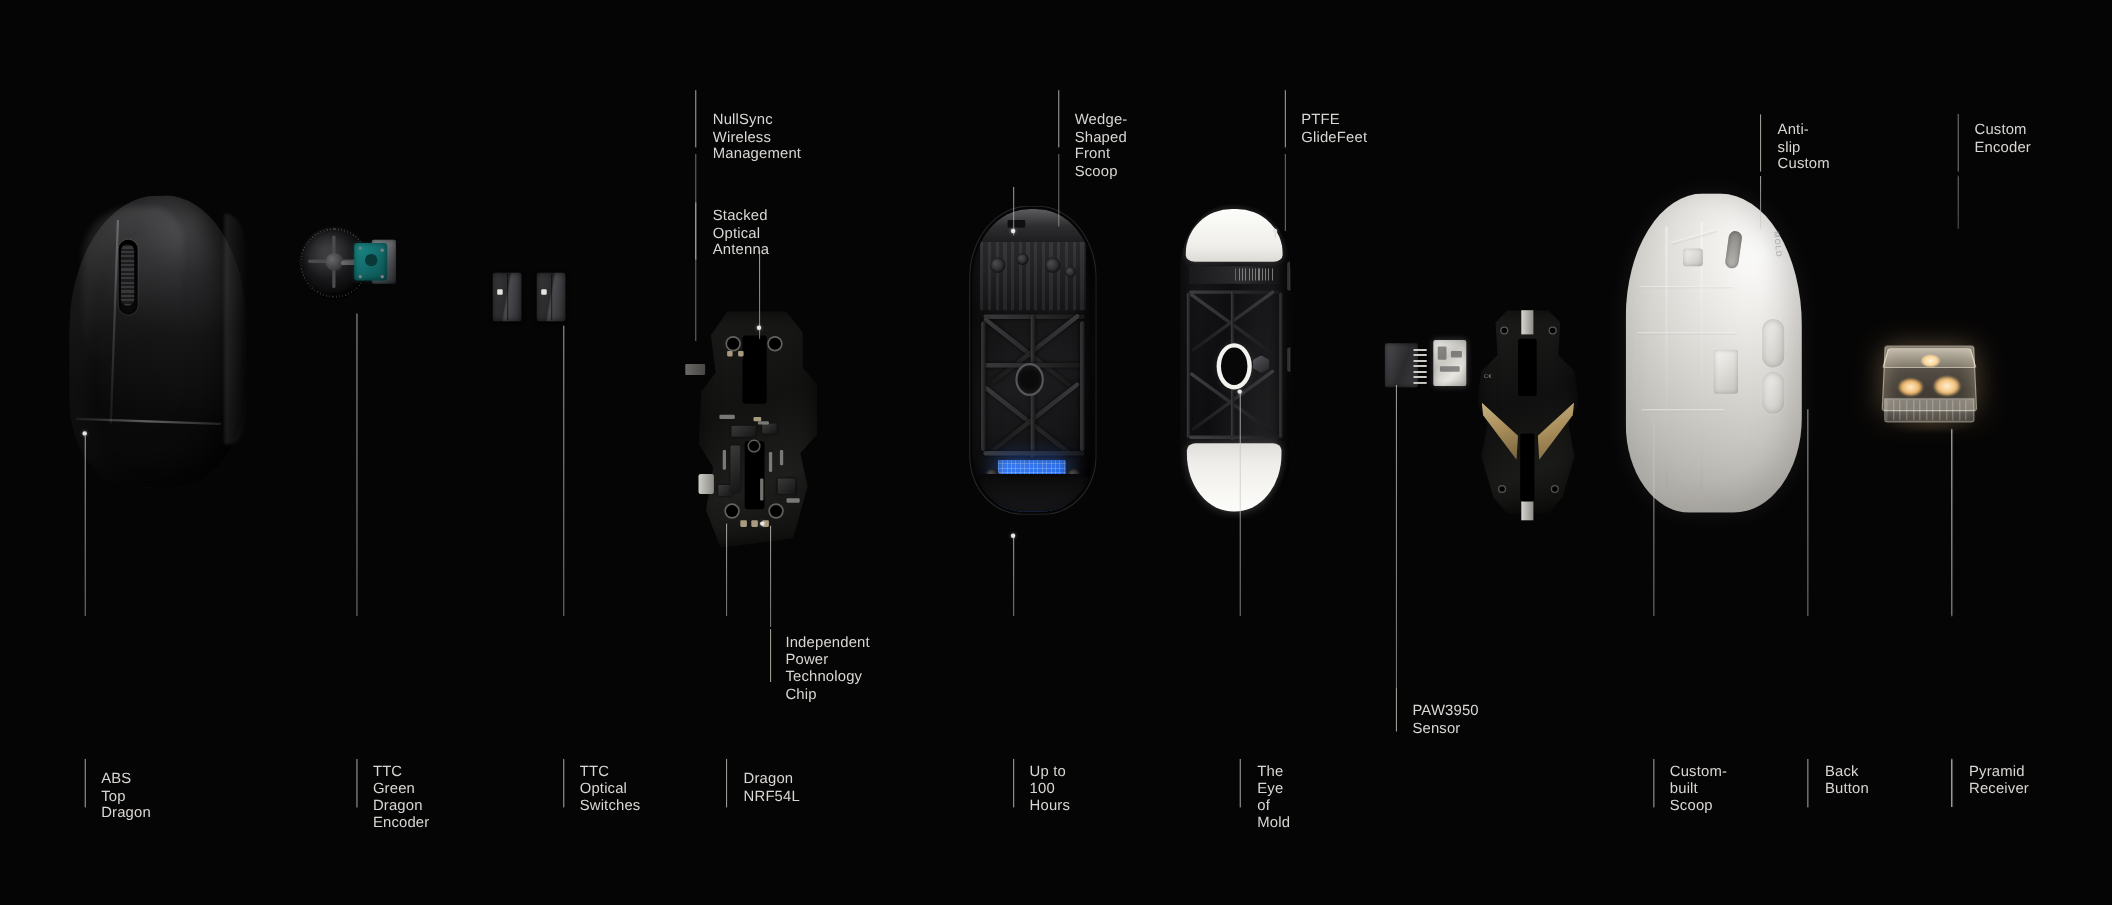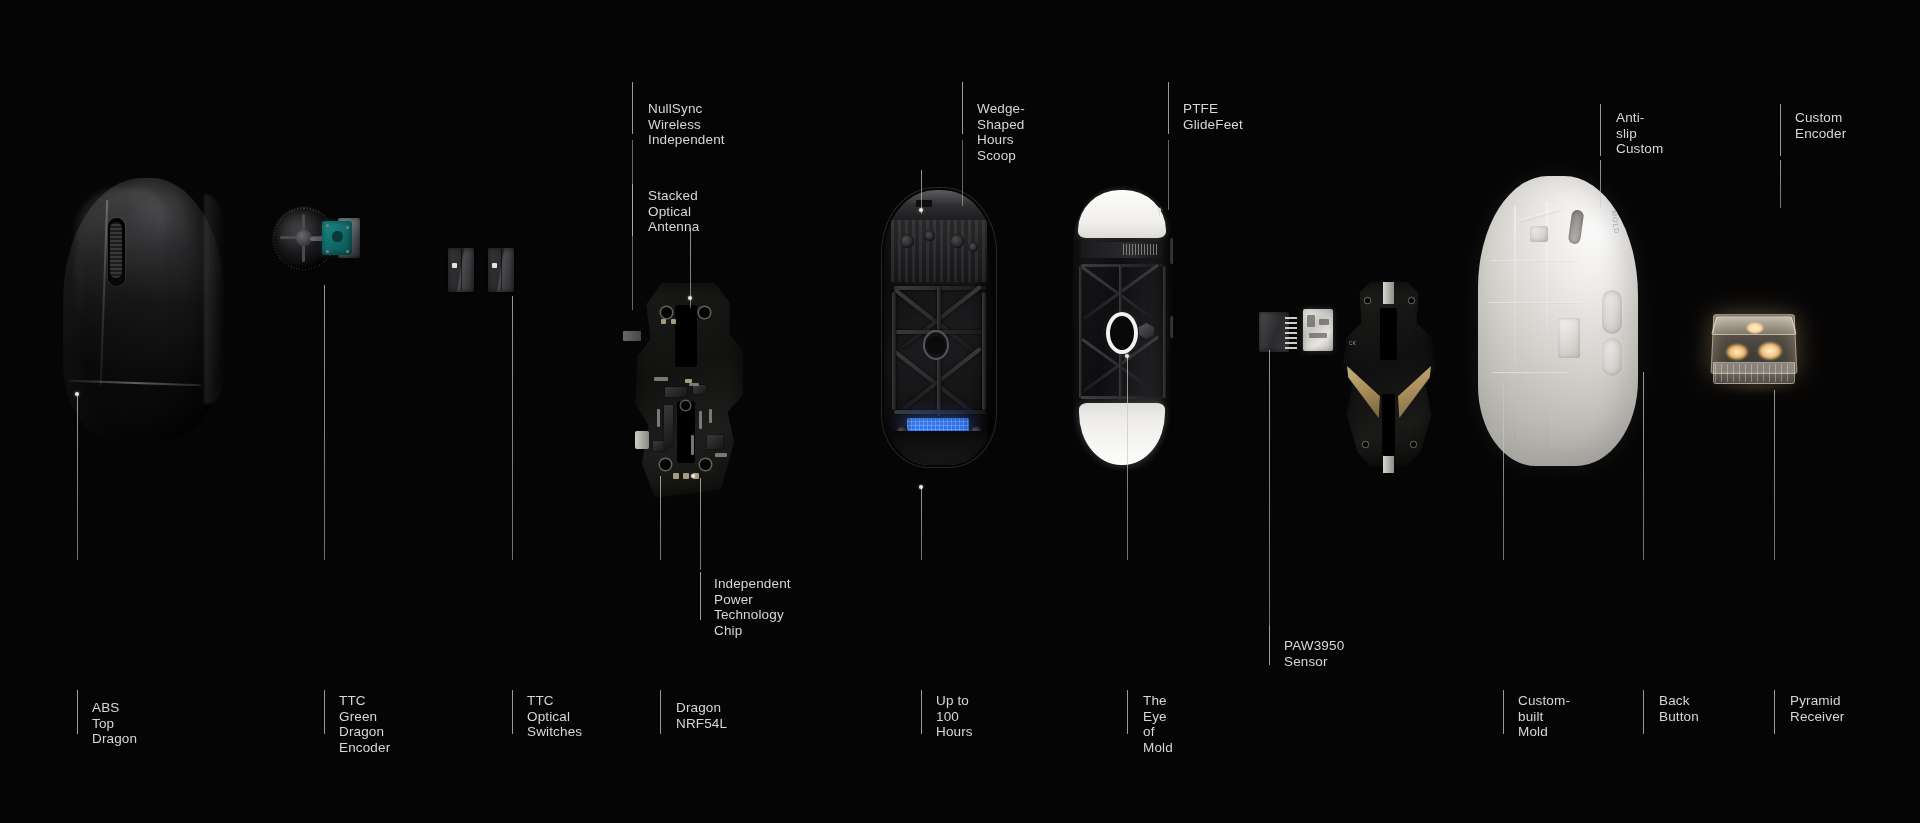--- a/index.html
+++ b/index.html
@@ -669,52 +669,52 @@
 
   <div class="callout">
     <div class="rule" style="left:1127px; top:690px; height:44px;"></div>
     <div class="txt" style="left:1143px; top:693px;">The Eye
 of Mold</div>
   </div>
 
   <div class="callout">
     <div class="rule" style="left:1503px; top:690px; height:44px;"></div>
     <div class="txt" style="left:1518px; top:693px;">Custom-built
-Mold</div>
+Scoop</div>
   </div>
 
   <div class="callout">
     <div class="rule" style="left:1643px; top:690px; height:44px;"></div>
     <div class="txt" style="left:1659px; top:693px;">Back
 Button</div>
   </div>
 
   <div class="callout">
     <div class="rule" style="left:1774px; top:690px; height:44px;"></div>
     <div class="txt" style="left:1790px; top:693px;">Pyramid
 Receiver</div>
   </div>
 
   <div class="callout">
     <div class="rule" style="left:632px; top:82px; height:52px;"></div>
     <div class="txt" style="left:648px; top:101px;">NullSync Wireless
-Independent</div>
+Management</div>
     <div class="rule" style="left:632px; top:140px; height:170px; opacity:.55;"></div>
   </div>
 
   <div class="callout">
     <div class="rule" style="left:632px; top:184px; height:52px;"></div>
     <div class="txt" style="left:648px; top:188px;">Stacked Optical
 Antenna</div>
   </div>
 
   <div class="callout">
     <div class="rule" style="left:962px; top:82px; height:52px;"></div>
     <div class="txt" style="left:977px; top:101px;">Wedge-Shaped
-Hours Scoop</div>
+Front Scoop</div>
     <div class="rule" style="left:962px; top:140px; height:66px; opacity:.55;"></div>
   </div>
 
   <div class="callout">
     <div class="rule" style="left:1168px; top:82px; height:52px;"></div>
     <div class="txt" style="left:1183px; top:101px;">PTFE
 GlideFeet</div>
     <div class="rule" style="left:1168px; top:140px; height:70px; opacity:.55;"></div>
   </div>
 

